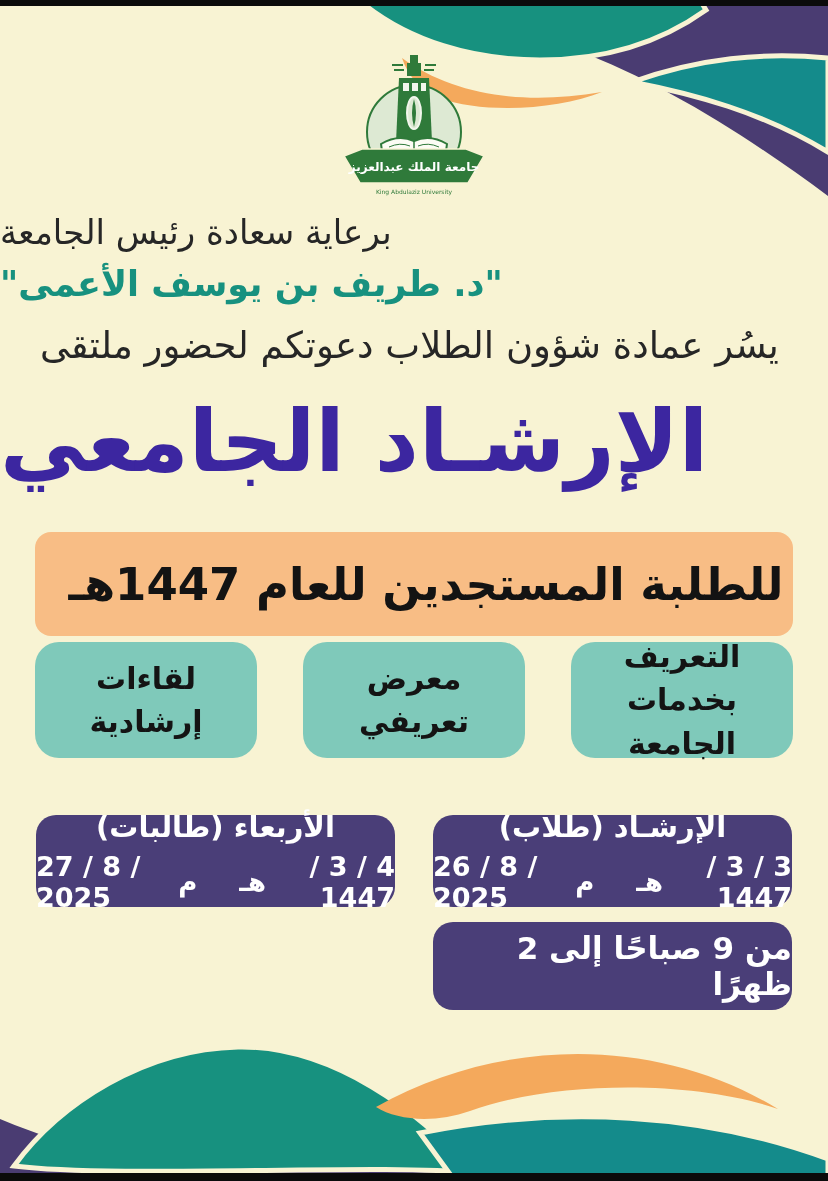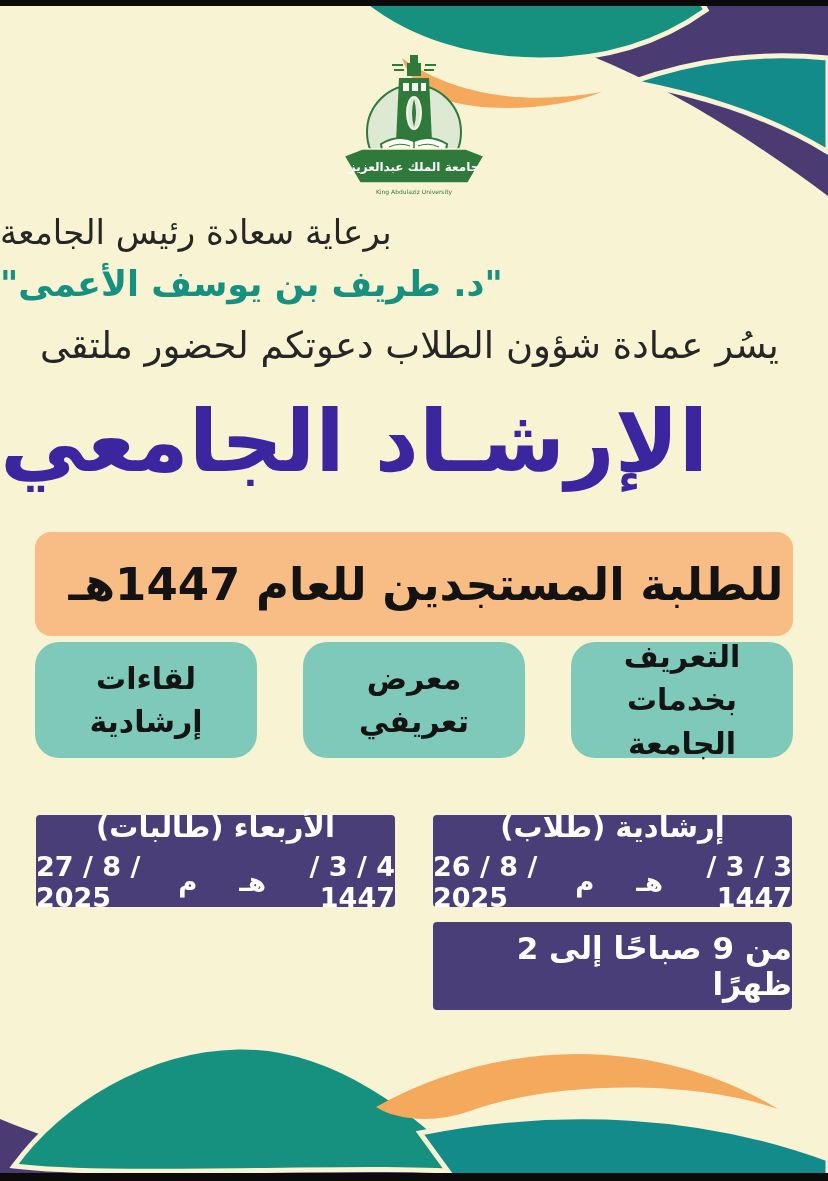--- a/index.html
+++ b/index.html
@@ -42,21 +42,21 @@
     font-size:30px; font-weight:bold; color:#141414; padding:0 16px; line-height:1.45;
   }
 
   .info-grid{
     position:absolute; left:36px; width:756px; direction:rtl;
     display:grid; grid-template-columns:1fr 1fr; gap:38px;
   }
   .grid-days{ top:815px; }
   .grid-details{ top:922px; }
   .pbox{
-    background:#4a3e78; border-radius:4px; color:#fff;
+    background:#4a3e78; border-radius:20px; color:#fff;
     display:flex; flex-direction:column; align-items:center; justify-content:center;
   }
   .pbox-day{ height:92px; gap:7px; }
   .pbox-detail{ height:88px; font-size:31px; font-weight:bold; }
   .day-name{ font-size:29px; font-weight:bold; direction:rtl; }
   .date-line{
     direction:ltr; display:flex; align-items:center; justify-content:center;
     font-size:27px; font-weight:bold; gap:9px;
   }
   .date-line .era{ font-size:26px; }
@@ -116,21 +116,21 @@
   </div>
 
   <div class="features">
     <div class="feature">التعريف بخدمات الجامعة</div>
     <div class="feature">معرض تعريفي</div>
     <div class="feature">لقاءات إرشادية</div>
   </div>
 
   <div class="info-grid grid-days">
     <div class="pbox pbox-day">
-      <div class="day-name">إرشادية (طلاب)</div>
+      <div class="day-name">الإرشـاد (طلاب)</div>
       <div class="date-line">
         <span class="num-ltr">26 / 8 / 2025</span>
         <span class="era">م</span>
         <span class="date-gap"></span>
         <span class="era">هـ</span>
         <span class="num-rtl">3 / 3 / 1447</span>
       </div>
     </div>
     <div class="pbox pbox-day">
       <div class="day-name">الأربعاء (طالبات)</div>

